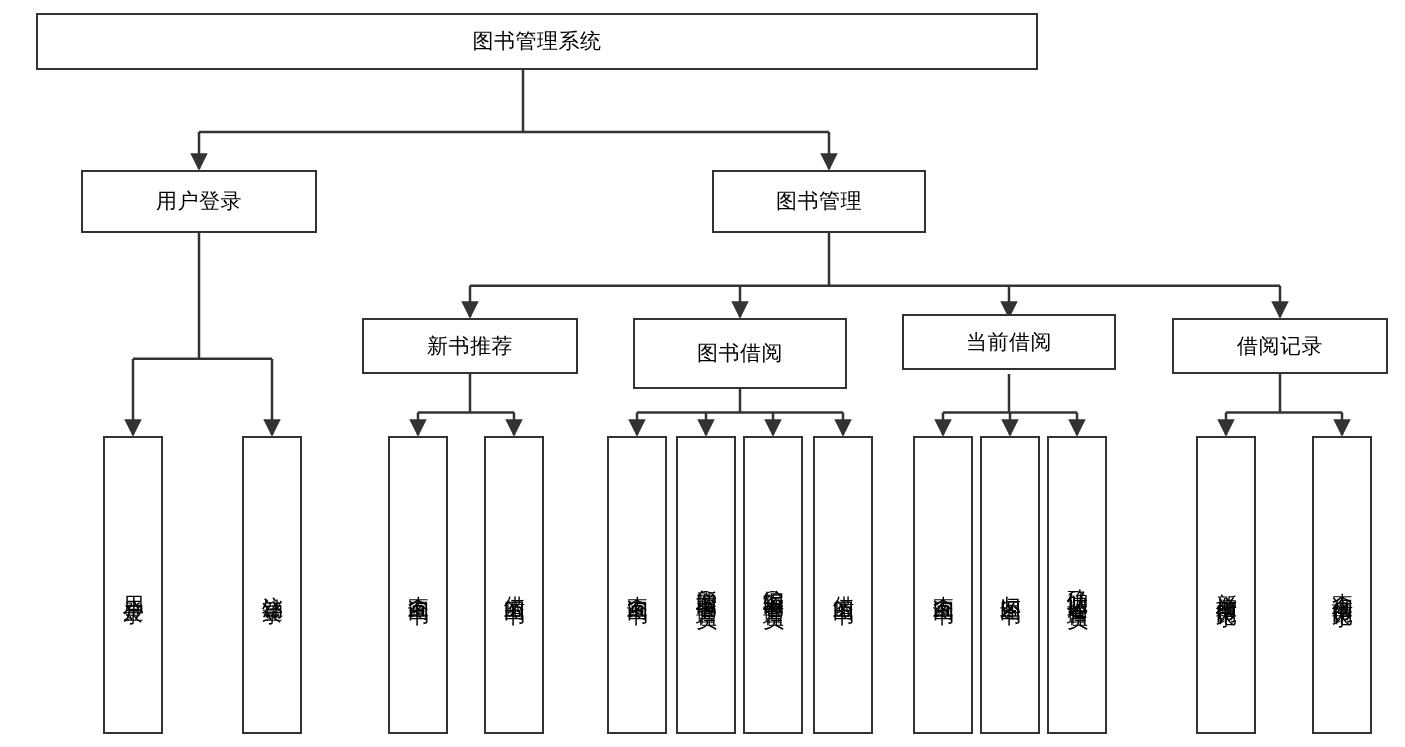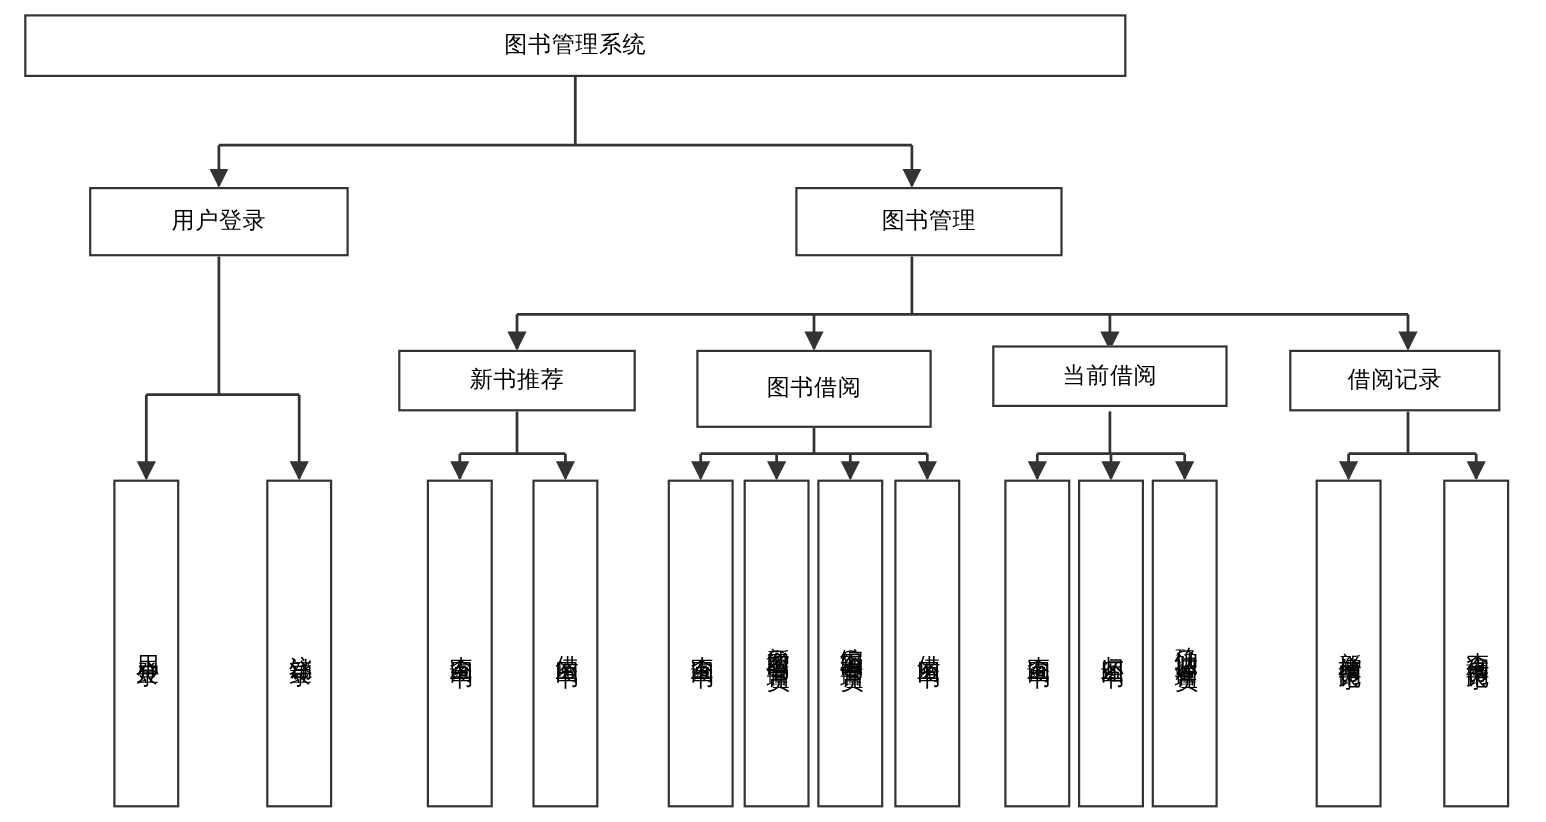--- a/index.html
+++ b/index.html
@@ -105,39 +105,39 @@
         <path d="M 1010 412.44 L 1010 435" marker-end="url(#arrow)"></path>
         <path d="M 1077 412.44 L 1077 435" marker-end="url(#arrow)"></path>
         <path d="M 1280 374 L 1280 412.44"></path>
         <path d="M 1226 412.44 L 1342 412.44"></path>
         <path d="M 1226 412.44 L 1226 435" marker-end="url(#arrow)"></path>
         <path d="M 1342 412.44 L 1342 435" marker-end="url(#arrow)"></path>
       </g>
   </svg>
 
   <div id="nodes-layer">
-      <div class="node horiz" style="left: 22px; top: 13px; width: 1002px; height: 57px;">
+      <div class="node horiz" style="left: 36px; top: 13px; width: 1002px; height: 57px;">
         <span>图书管理系统</span>
       </div>
       <div class="node horiz" style="left: 81px; top: 170px; width: 236px; height: 63px;">
         <span>用户登录</span>
       </div>
-      <div class="node horiz" style="left: 712px; top: 170px; width: 243px; height: 63px; margin-left: 11px;">
+      <div class="node horiz" style="left: 712px; top: 170px; width: 214px; height: 63px;">
         <span>图书管理</span>
       </div>
       <div class="node horiz" style="left: 362px; top: 318px; width: 216px; height: 56px;">
         <span>新书推荐</span>
       </div>
       <div class="node horiz" style="left: 633px; top: 318px; width: 214px; height: 71px; text-align: right;">
         <span>图书借阅</span>
       </div>
       <div class="node horiz" style="left: 902px; top: 314px; width: 214px; height: 56px;">
         <span>当前借阅</span>
       </div>
-      <div class="node horiz" style="left: 1172px; top: 318px; width: 192px; height: 56px;">
+      <div class="node horiz" style="left: 1172px; top: 318px; width: 216px; height: 56px;">
         <span>借阅记录</span>
       </div>
       <div class="node vert" style="left: 103px; top: 436px; width: 60px; height: 298px;">
         <span class="vtext">用户登录</span>
       </div>
       <div class="node vert" style="left: 242px; top: 436px; width: 60px; height: 298px;">
         <span class="vtext">注销登录</span>
       </div>
       <div class="node vert" style="left: 388px; top: 436px; width: 60px; height: 298px;">
         <span class="vtext">查询图书</span>

